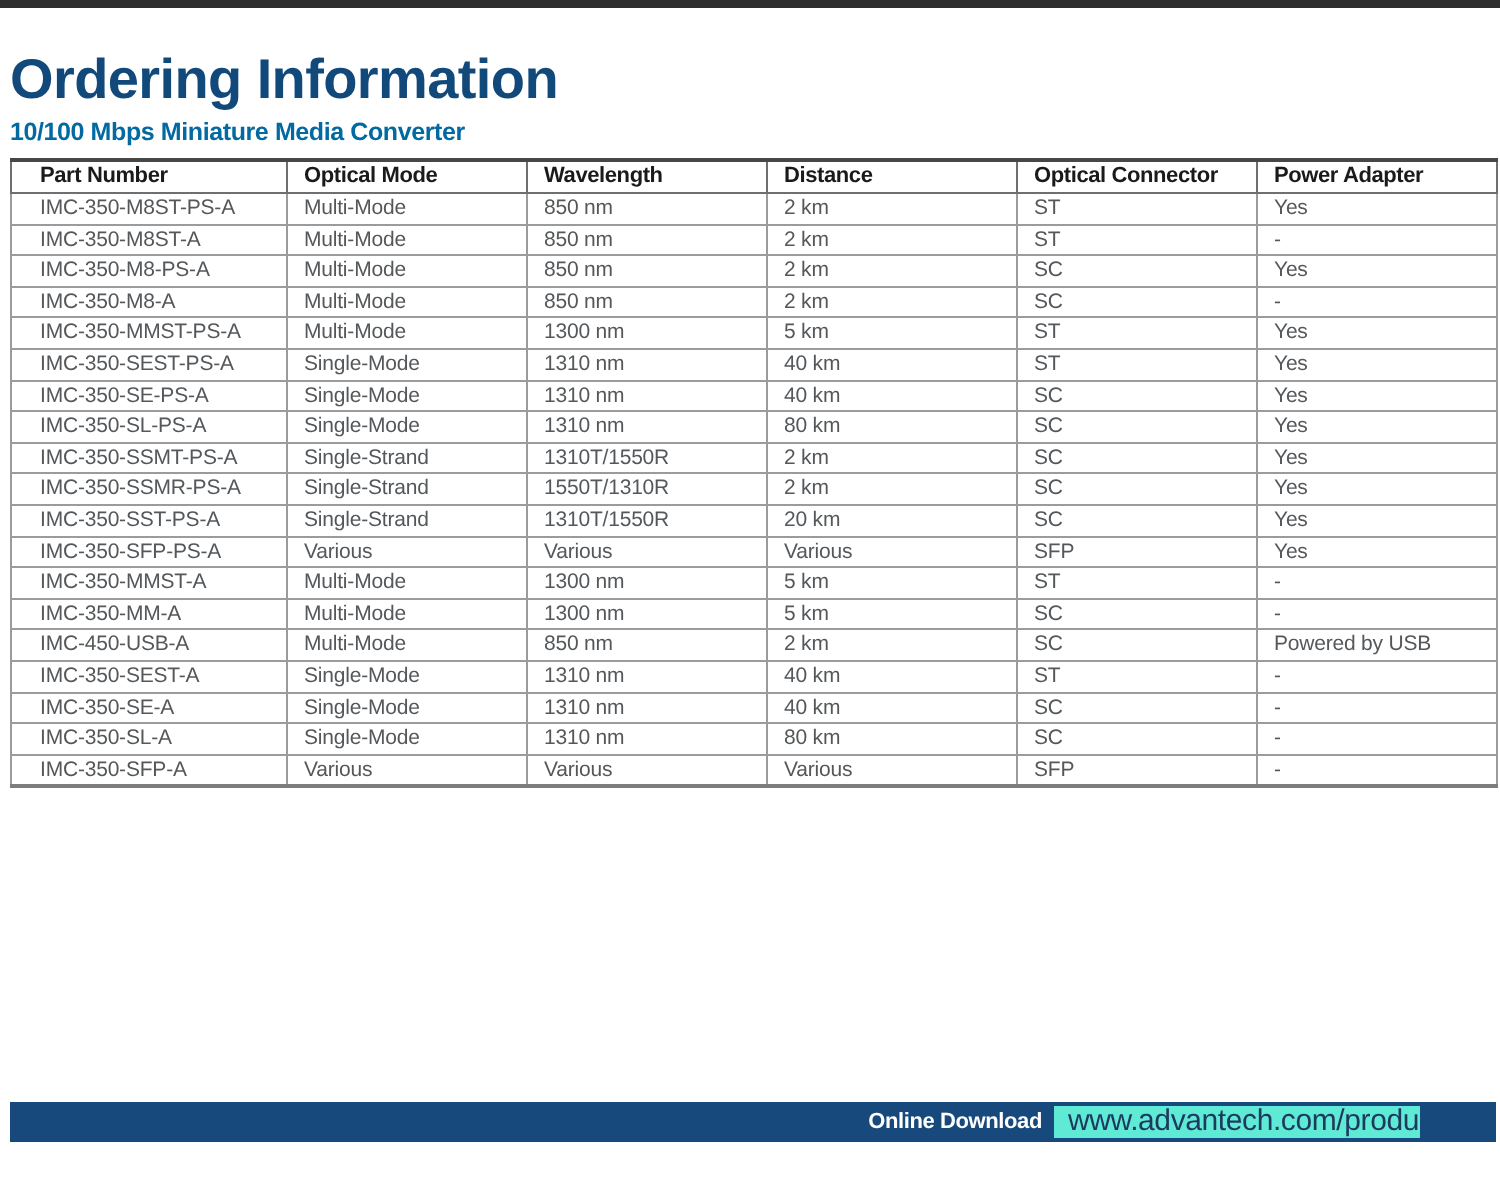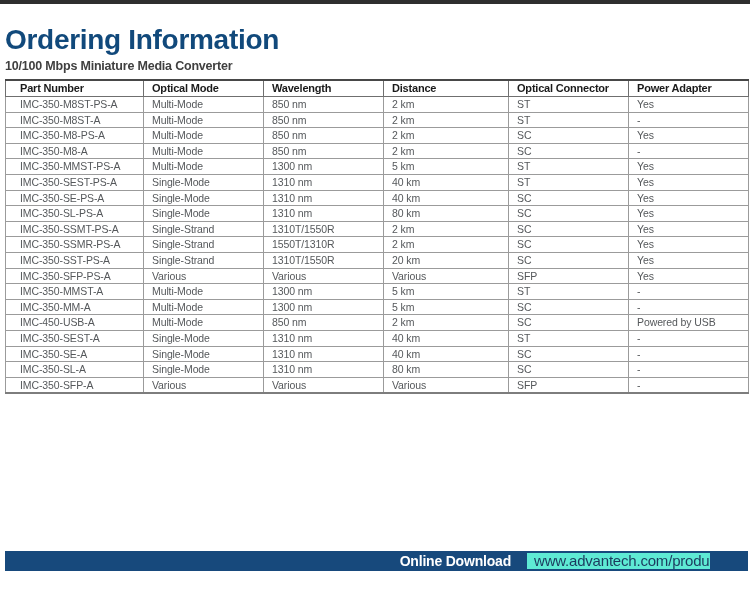--- a/index.html
+++ b/index.html
@@ -10,21 +10,21 @@
   }
   .topbar{
     position:absolute;left:0;top:0;width:750px;height:4px;background:#2e2e2e;
   }
   .page-title{
     position:absolute;left:5px;top:24px;
     font-size:28px;font-weight:bold;color:#11497b;letter-spacing:-0.3px;
   }
   .section-subtitle{
     position:absolute;left:5px;top:59px;
-    font-size:12.5px;font-weight:bold;color:#404040;letter-spacing:-0.2px;
+    font-size:12.5px;font-weight:bold;color:#0369a1;letter-spacing:-0.2px;
   }
   table.ordering{
     position:absolute;left:5px;top:79px;width:743px;
     border-collapse:collapse;table-layout:fixed;
     border-top:2px solid #474747;
     border-bottom:2px solid #7d7d7d;
     border-left:1px solid #8f8f8f;
     border-right:1px solid #8f8f8f;
   }
   table.ordering th{
@@ -39,21 +39,21 @@
     height:14.6px;line-height:14.6px;padding:0 2px 0 8px;letter-spacing:-0.1px;
     white-space:nowrap;overflow:hidden;
   }
   table.ordering th:first-child, table.ordering td:first-child{padding-left:14px;}
   .footer-bar{
     position:absolute;left:5px;top:551px;width:743px;height:20px;background:#17497c;
     display:flex;align-items:center;justify-content:flex-end;
     padding-right:38px;box-sizing:border-box;
   }
   .footer-label{
-    color:#ffffff;font-size:14px;font-weight:bold;margin-right:16px;
+    color:#ffffff;font-size:11px;font-weight:bold;margin-right:6px;
     letter-spacing:-0.2px;white-space:nowrap;text-align:center;
   }
   .footer-urlbox{
     background:#5eead4;width:183px;height:16px;line-height:16px;
     font-size:15px;color:#1c3a5e;padding-left:7px;box-sizing:border-box;
     letter-spacing:-0.2px;white-space:nowrap;overflow:hidden;
   }
 </style>
 </head>
 <body>

